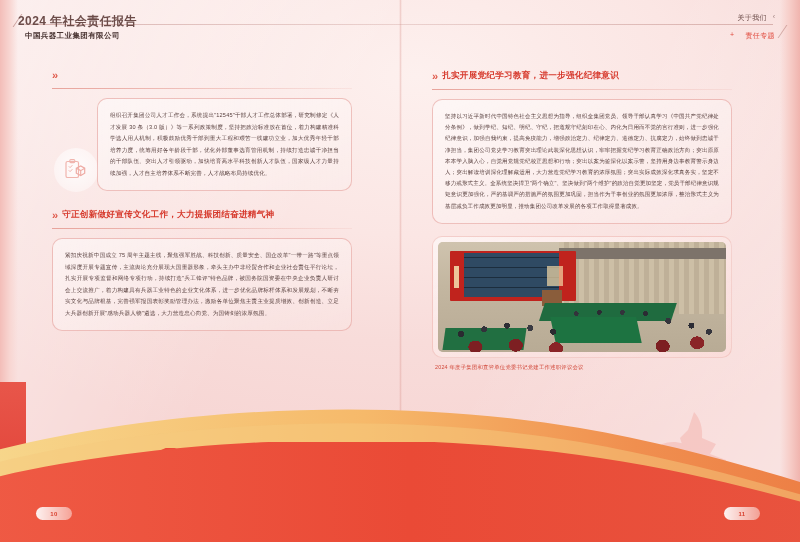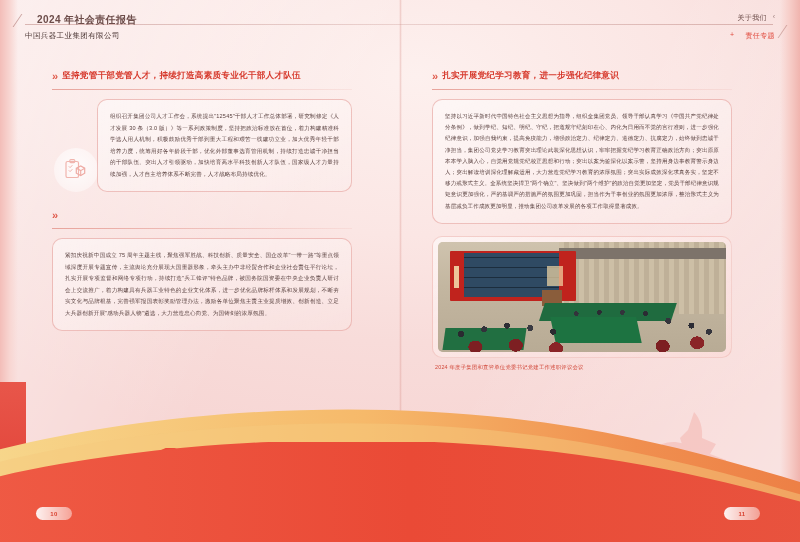--- a/index.html
+++ b/index.html
@@ -42,24 +42,24 @@
     position:absolute;left:17px;top:14px;width:16px;height:13px;
     border-left:1px solid rgba(175,120,115,.65);
     transform:skewX(-34deg);
   }
   .hdr-slash-r{
     position:absolute;right:17px;top:25px;width:16px;height:13px;
     border-right:1px solid rgba(175,120,115,.55);
     transform:skewX(-34deg);
   }
   .hdr-title{
-    position:absolute;left:37px;top:13px;font-size:10px;color:#6c4c49;letter-spacing:.4px;font-weight:bold;
+    position:absolute;left:18px;top:13px;font-size:12px;color:#6c4c49;letter-spacing:.4px;font-weight:bold;
   }
   .hdr-sub{
-    position:absolute;left:25px;top:31px;font-size:7.5px;color:#4a3533;letter-spacing:.4px;font-weight:normal;
+    position:absolute;left:25px;top:31px;font-size:7.5px;color:#4a3533;letter-spacing:.4px;font-weight:bold;
   }
   .hdr-right-top{
     position:absolute;right:33px;top:13px;font-size:7px;color:#6c4c49;letter-spacing:.4px;
   }
   .hdr-chev{position:absolute;right:25px;top:13px;font-size:7px;color:#a08380;}
   .hdr-right-bot{
     position:absolute;right:25px;top:31px;font-size:7px;color:#e0483b;letter-spacing:.4px;
   }
   .hdr-plus{position:absolute;right:66px;top:31px;font-size:7px;color:#e0483b;}
 
@@ -190,21 +190,20 @@
     <div class="hdr-chev">‹</div>
     <div class="hdr-plus">+</div>
     <div class="hdr-right-bot">责任专题</div>
   </div>
 
   <div class="col col-left">
 
     <div class="sec">
       <div class="sec-head">
         <span class="chev2">»</span>
-        <span class="sec-title">坚持党管干部党管人才，持续打造高素质专业化干部人才队伍</span>
       </div>
       <div class="sec-rule"></div>
 
       <div class="icon-badge">
         <svg width="26" height="26" viewBox="0 0 26 26" aria-hidden="true">
           <rect x="3" y="4.5" width="12.5" height="16" rx="1.6" fill="none" stroke="#f0b5ae" stroke-width="1.2"></rect>
           <rect x="6.8" y="2.6" width="5" height="3" rx="1" fill="none" stroke="#f0b5ae" stroke-width="1.1"></rect>
           <path d="M5.8 9.3l1.3 1.3 2.3-2.4M5.8 13.3l1.3 1.3 2.3-2.4" fill="none" stroke="#f0b5ae" stroke-width="1"></path>
           <path d="M16.8 11.2l4.4-2.3 4.0 2.3v5.0l-4.0 2.3-4.4-2.3z" fill="none" stroke="#eeaba4" stroke-width="1.2" transform="translate(-3.5,0)"></path>
           <path d="M13.3 11.2l4.4 2.4 4.0-2.4M17.7 13.6v5.2" fill="none" stroke="#eeaba4" stroke-width="1.1"></path>
@@ -212,20 +211,21 @@
       </div>
 
       <div class="card indent">
         <p>组织召开集团公司人才工作会，系统提出"12545"干部人才工作总体部署，研究制修定《人才发展 30 条（3.0 版）》等一系列政策制度，坚持把政治标准放在首位，着力构建精准科学选人用人机制，积极鼓励优秀干部到重大工程和艰苦一线建功立业，加大优秀年轻干部培养力度，统筹用好各年龄段干部，优化外部董事选育管用机制，持续打造忠诚干净担当的干部队伍。突出人才引领驱动，加快培育高水平科技创新人才队伍，国家级人才力量持续加强，人才自主培养体系不断完善，人才战略布局持续优化。</p>
       </div>
     </div>
 
     <div class="sec" style="margin-top:18px;">
       <div class="sec-head">
         <span class="chev2">»</span>
+        <span class="sec-title">守正创新做好宣传文化工作，大力提振团结奋进精气神</span>
       </div>
       <div class="sec-rule"></div>
       <div class="card">
         <p>紧扣庆祝新中国成立 75 周年主题主线，聚焦强军胜战、科技创新、质量安全、国企改革"一带一路"等重点领域深度开展专题宣传，主流舆论充分展现大国重器形象，牵头主办中非经贸合作和企业社会责任平行论坛，扎实开展专项监督和网络专项行动，持续打造"兵工锋评"特色品牌，被国务院国资委在中央企业负责人研讨会上交流推广，着力构建具有兵器工业特色的企业文化体系，进一步优化品牌标杆体系和发展规划，不断夯实文化与品牌根基，完善强军报国表彰奖励管理办法，激励各单位聚焦主责主业提质增效、创新创造、立足大兵器创新开展"感动兵器人物"遴选，大力营造忠心向党、为国铸剑的浓厚氛围。</p>
       </div>
     </div>
 
   </div>
 
   <div class="col col-right">

